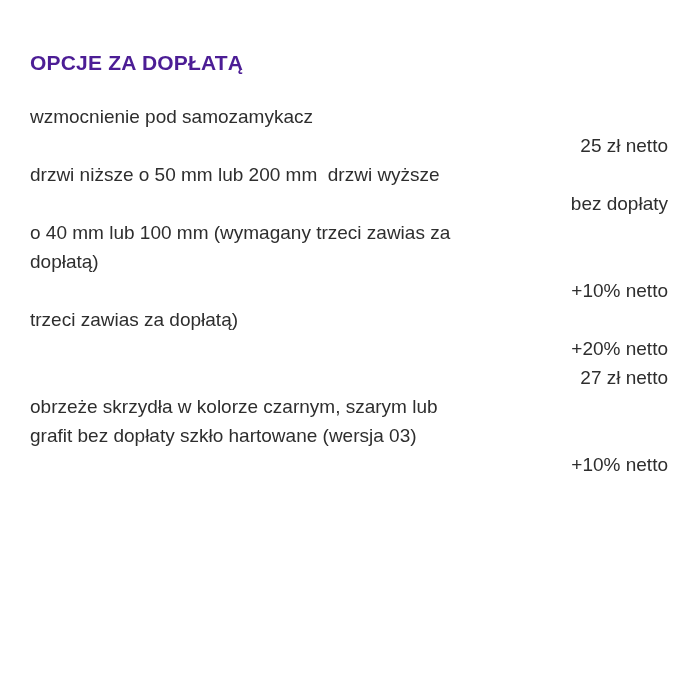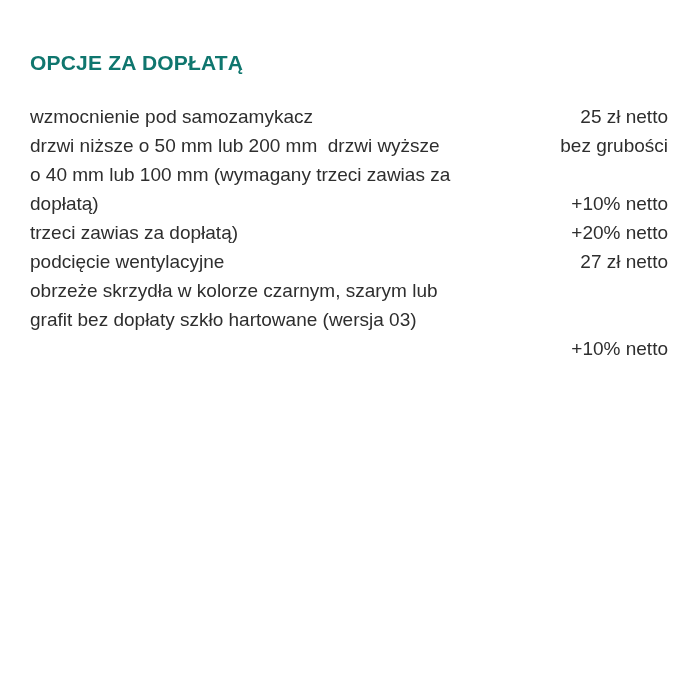--- a/index.html
+++ b/index.html
@@ -15,30 +15,31 @@
     width: 700px;
     height: 700px;
     padding: 50px 32px 0 30px;
   }
   .heading {
     margin: 0 0 27px 0;
     font-size: 21px;
     font-weight: 700;
     line-height: 25px;
     letter-spacing: 0.2px;
-    color: #0f766e;
+    color: #4c1d95;
   }
   .price-rows {
     font-size: 19px;
     color: #2e2e2e;
   }
   .price-row {
     display: flex;
     align-items: baseline;
     line-height: 29px;
+    flex-direction: column;
   }
   .cell-left {
     white-space: pre;
   }
   .cell-right {
     margin-left: auto;
     padding-left: 12px;
     white-space: pre;
     text-align: right;
   }
@@ -52,41 +53,40 @@
 
   <div class="price-rows">
 
     <div class="price-row">
       <span class="cell-left">wzmocnienie pod samozamykacz</span>
       <span class="cell-right">25 zł netto</span>
     </div>
 
     <div class="price-row">
       <span class="cell-left">drzwi niższe o 50 mm lub 200 mm  drzwi wyższe</span>
-      <span class="cell-right">bez grubości</span>
+      <span class="cell-right">bez dopłaty</span>
     </div>
 
     <div class="price-row">
       <span class="cell-left">o 40 mm lub 100 mm (wymagany trzeci zawias za</span>
       <span class="cell-right"></span>
     </div>
 
     <div class="price-row">
       <span class="cell-left">dopłatą)</span>
       <span class="cell-right">+10% netto</span>
     </div>
 
 
     <div class="price-row">
       <span class="cell-left">trzeci zawias za dopłatą)</span>
       <span class="cell-right">+20% netto</span>
     </div>
 
     <div class="price-row">
-      <span class="cell-left">podcięcie wentylacyjne</span>
       <span class="cell-right">27 zł netto</span>
     </div>
 
     <div class="price-row">
       <span class="cell-left">obrzeże skrzydła w kolorze czarnym, szarym lub</span>
       <span class="cell-right"></span>
     </div>
 
     <div class="price-row">
       <span class="cell-left">grafit bez dopłaty szkło hartowane (wersja 03)</span>

